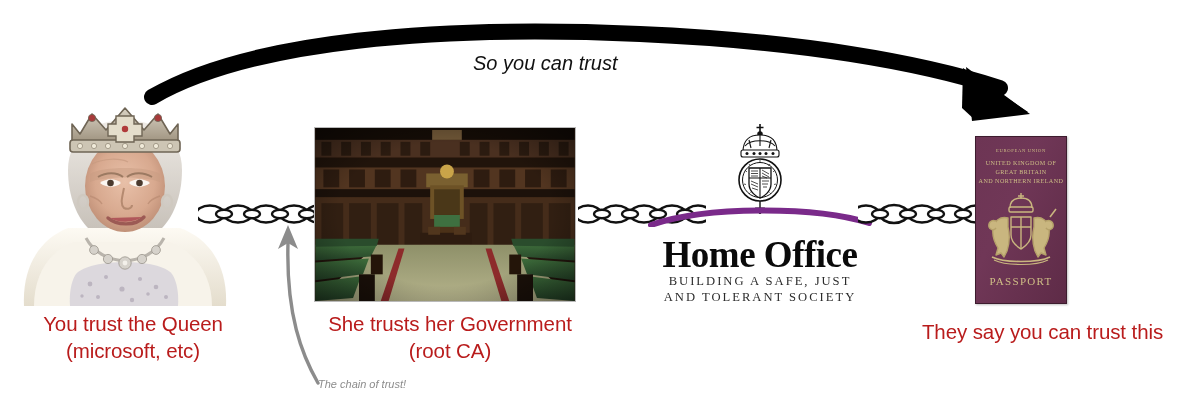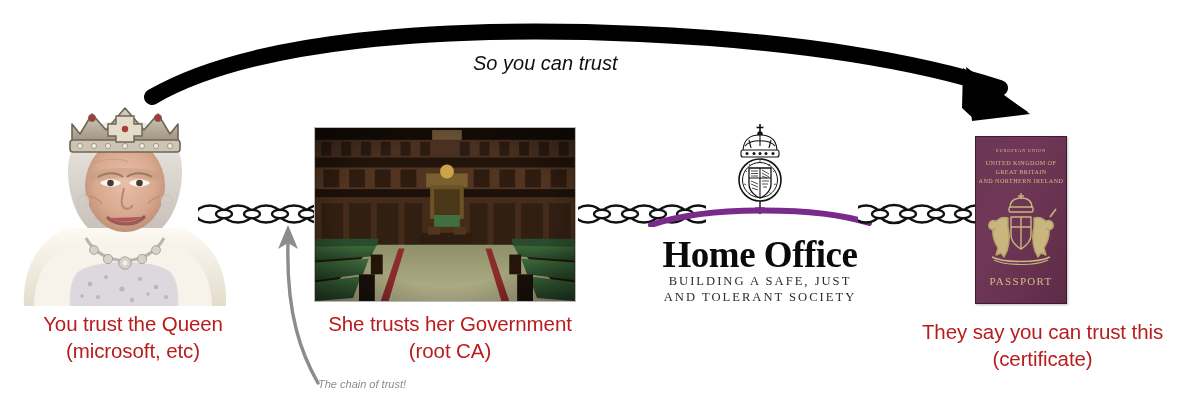--- a/index.html
+++ b/index.html
@@ -487,16 +487,15 @@
   </div>
 
   <div class="abs caption" style="left:315px;top:310px;width:270px;text-align:center;">
     <span>She trusts her Government</span>
     <span class="l2">(root CA)</span>
   </div>
 
 
   <div class="abs caption" style="left:905px;top:318px;width:275px;">
     <span>They say you can trust this</span>
-    <span class="l2">(certificate)</span>
   </div>
 
 </div>
 
 </body></html>

